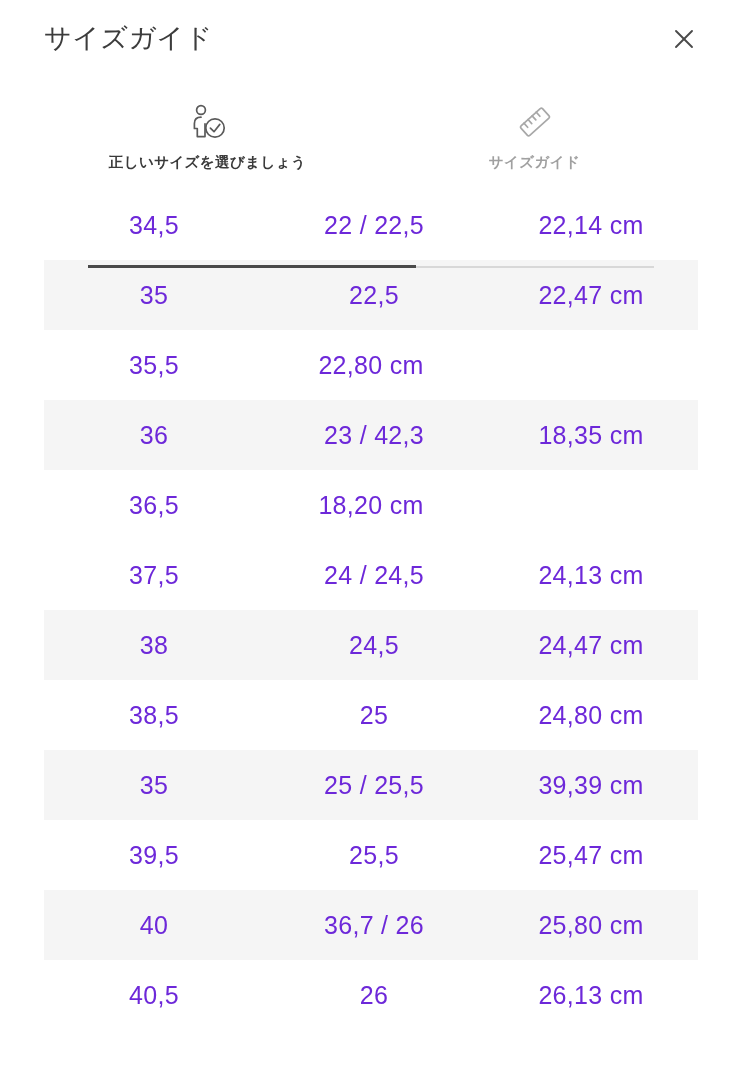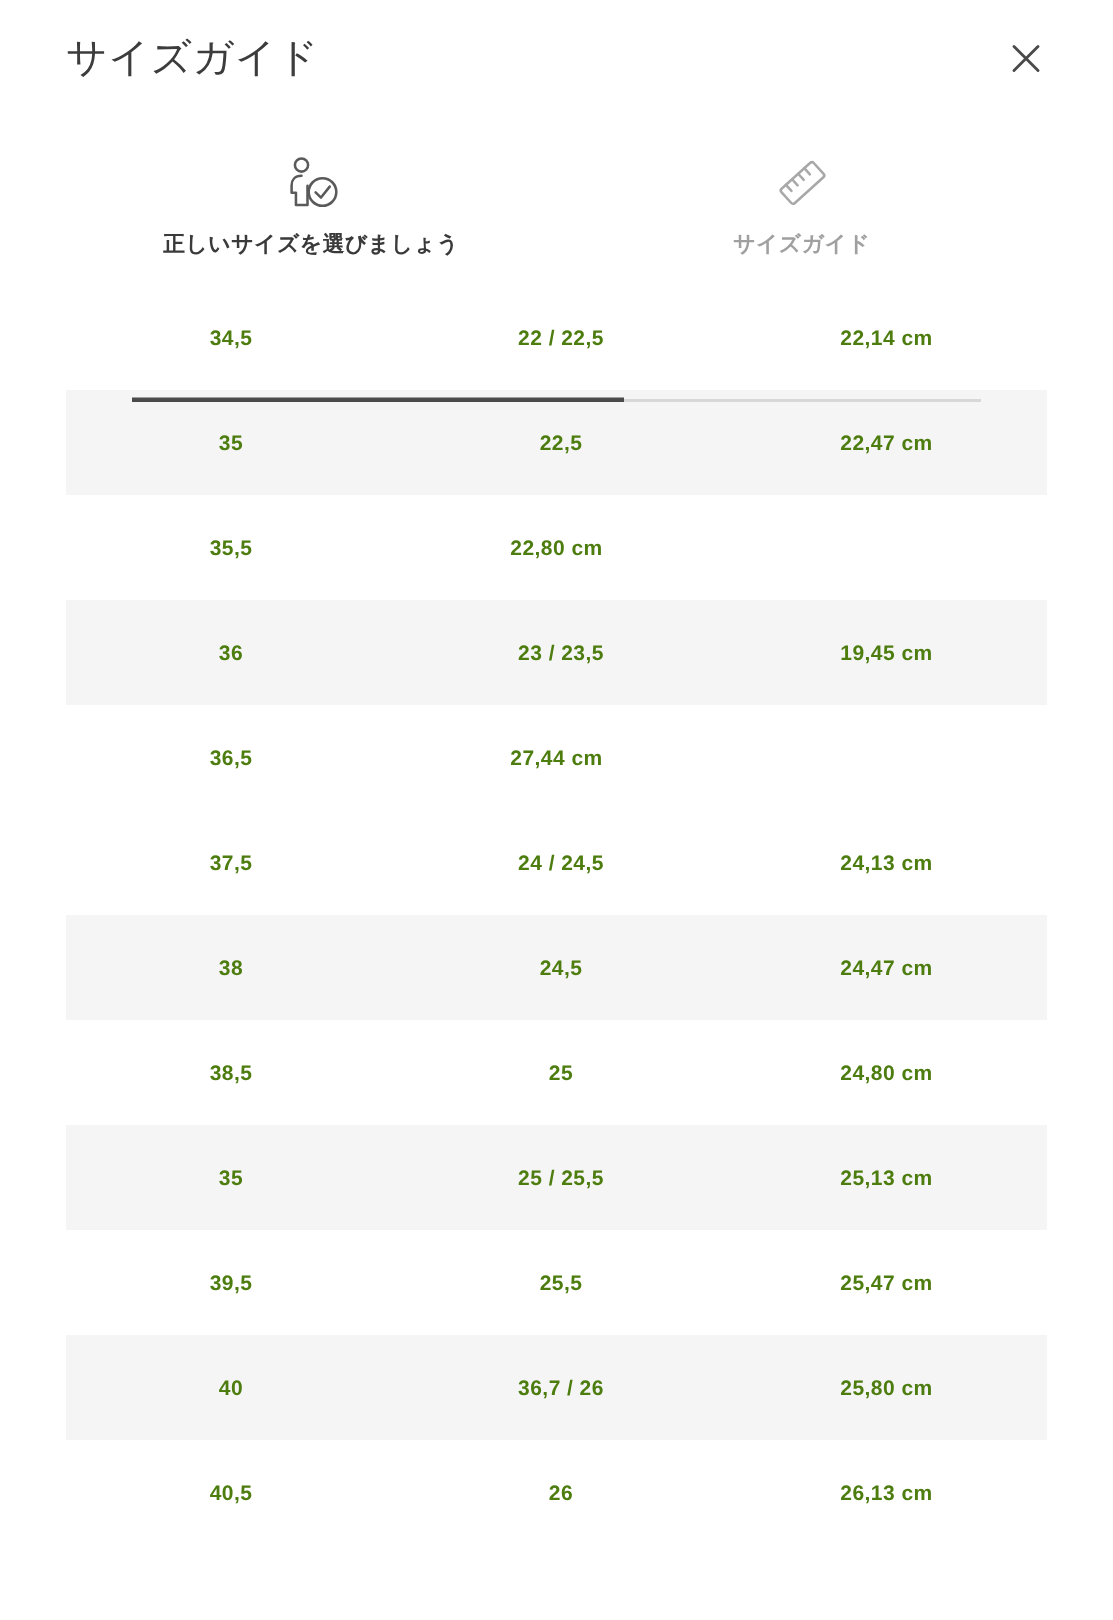--- a/index.html
+++ b/index.html
@@ -111,26 +111,25 @@
   .size-row {
     display: flex;
     align-items: center;
     height: 70px;
     background: #ffffff;
   }
   .size-row.striped {
     background: #f5f5f5;
   }
   .size-cell {
-    font-size: 14px;
-    color: #4d7c0f;
+    font-size: 25px;
+    color: #6d28d9;
     text-align: center;
     letter-spacing: 0.3px;
     white-space: nowrap;
-    font-weight: bold;
   }
   .col-1 { width: 220px; }
   .col-2 { width: 220px; }
   .col-3 { width: 214px; }
 </style>
 </head>
 <body>
 
 <div class="modal-header">
   <div class="modal-title">サイズガイド</div>
@@ -187,46 +186,46 @@
       <div class="size-cell col-1">35</div>
       <div class="size-cell col-2">22,5</div>
       <div class="size-cell col-3">22,47 cm</div>
     </div>
     <div class="size-row">
       <div class="size-cell col-1">35,5</div>
       <div class="size-cell col-3">22,80 cm</div>
     </div>
     <div class="size-row striped">
       <div class="size-cell col-1">36</div>
-      <div class="size-cell col-2">23 / 23,5</div>
-      <div class="size-cell col-3">19,45 cm</div>
+      <div class="size-cell col-2">23 / 42,3</div>
+      <div class="size-cell col-3">18,35 cm</div>
     </div>
     <div class="size-row">
       <div class="size-cell col-1">36,5</div>
-      <div class="size-cell col-3">27,44 cm</div>
+      <div class="size-cell col-3">18,20 cm</div>
     </div>
     <div class="size-row">
       <div class="size-cell col-1">37,5</div>
       <div class="size-cell col-2">24 / 24,5</div>
       <div class="size-cell col-3">24,13 cm</div>
     </div>
     <div class="size-row striped">
       <div class="size-cell col-1">38</div>
       <div class="size-cell col-2">24,5</div>
       <div class="size-cell col-3">24,47 cm</div>
     </div>
     <div class="size-row">
       <div class="size-cell col-1">38,5</div>
       <div class="size-cell col-2">25</div>
       <div class="size-cell col-3">24,80 cm</div>
     </div>
     <div class="size-row striped">
       <div class="size-cell col-1">35</div>
       <div class="size-cell col-2">25 / 25,5</div>
-      <div class="size-cell col-3">25,13 cm</div>
+      <div class="size-cell col-3">39,39 cm</div>
     </div>
     <div class="size-row">
       <div class="size-cell col-1">39,5</div>
       <div class="size-cell col-2">25,5</div>
       <div class="size-cell col-3">25,47 cm</div>
     </div>
     <div class="size-row striped">
       <div class="size-cell col-1">40</div>
       <div class="size-cell col-2">36,7 / 26</div>
       <div class="size-cell col-3">25,80 cm</div>

